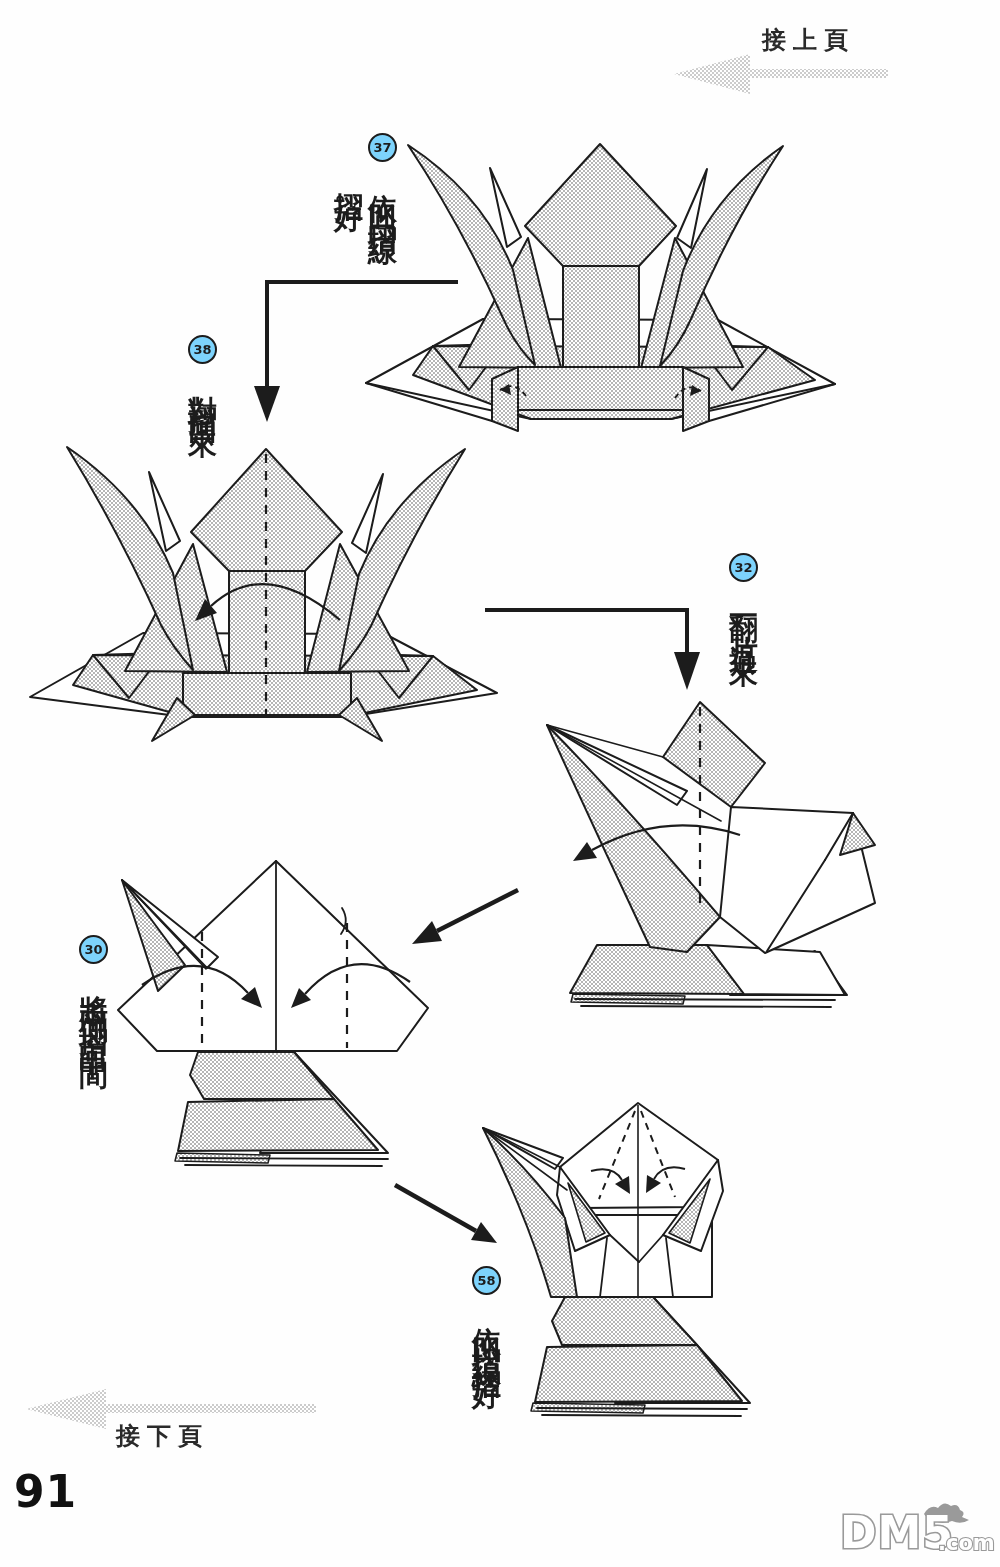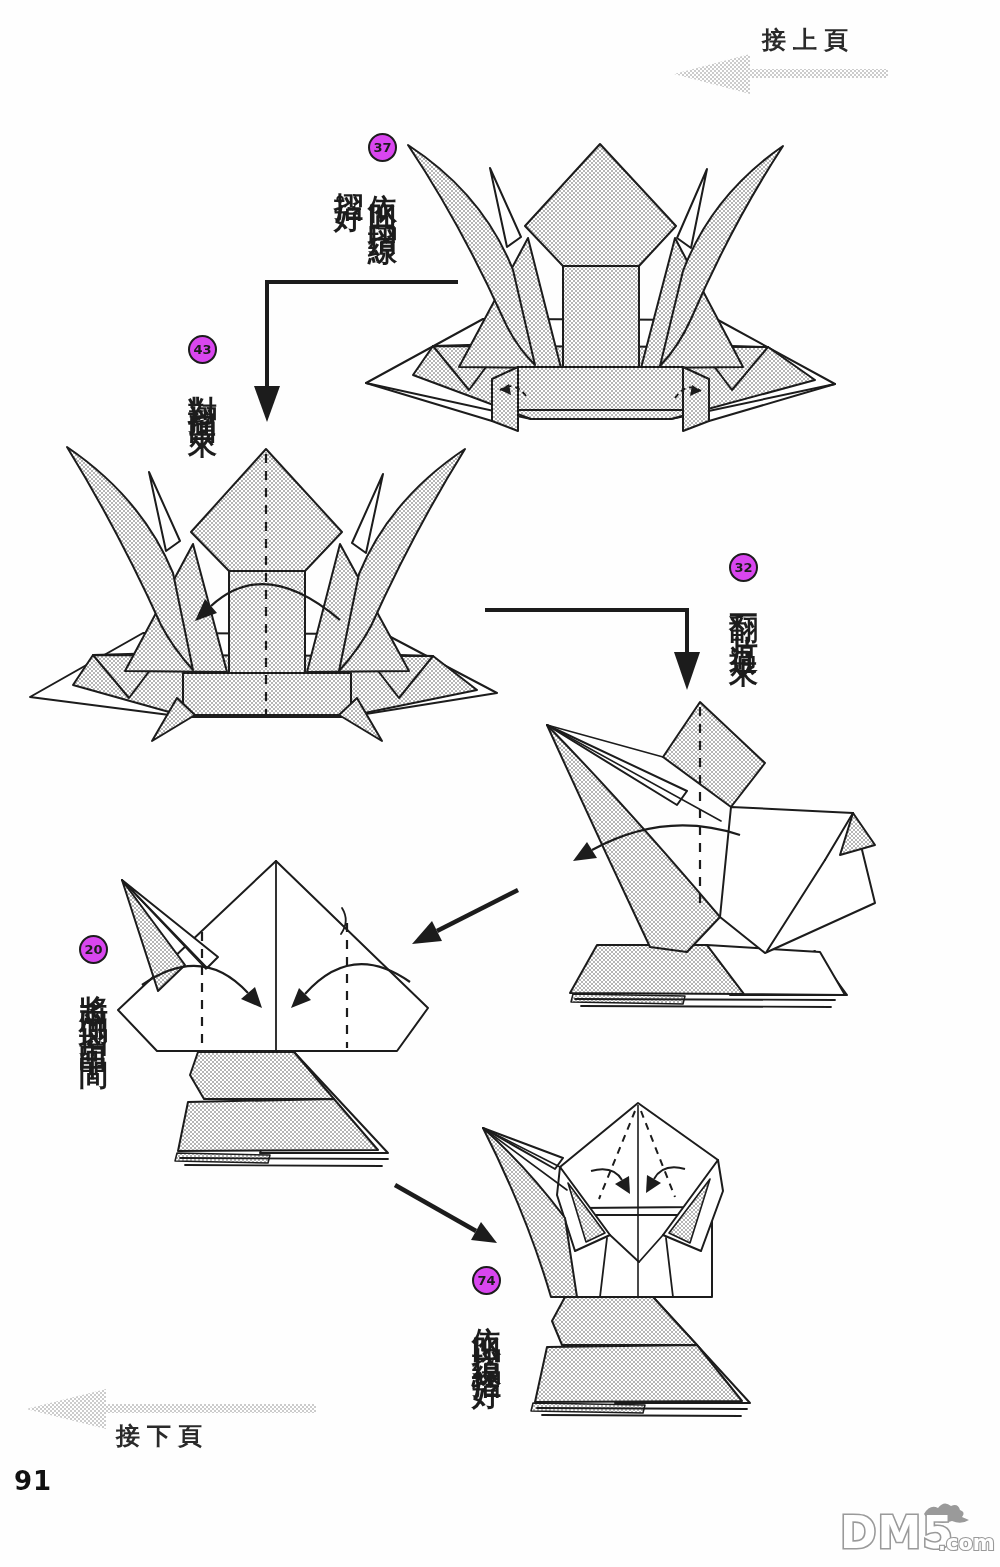--- a/index.html
+++ b/index.html
@@ -12,31 +12,31 @@
   .navlabel {
     position:absolute; font-size:24px; font-weight:700;
     letter-spacing:7px; color:#2a2a2a; white-space:nowrap;
   }
   .stepblock { position:absolute; }
   .stepnum {
     position:absolute; top:-37px; right:3px;
     width:25px; height:25px; box-sizing:content-box;
     border:2.5px solid #1c1c1c; border-radius:50%;
     font-size:13px; font-weight:700; line-height:25px; text-align:center;
-    background:#d946ef; color:#1c1c1c;
+    background:#7dd3fc; color:#1c1c1c;
   }
   .vtext {
     writing-mode: vertical-rl; text-orientation: upright;
     font-size:29px; font-weight:700; letter-spacing:11px;
     line-height:34px; color:#1c1c1c;
   }
   .vline { margin:0; }
   #pagenum {
     position:absolute; left:14px; top:1466px;
-    font-size:26px; font-weight:800; letter-spacing:1px; color:#111;
+    font-size:44px; font-weight:800; letter-spacing:1px; color:#111;
   }
   svg.diag { position:absolute; }
 </style>
 </head>
 <body>
 
 <div id="page">
 
   <svg width="0" height="0" style="position:absolute" aria-hidden="true">
     <defs>
@@ -94,21 +94,21 @@
     <polygon points="137,252 146,246 148,257" fill="#1c1c1c"></polygon>
     <polygon points="338,253 329,247 327,258" fill="#1c1c1c"></polygon>
   </svg>
 
   <svg class="abs" style="left:253px; top:272px;" width="210" height="155" viewBox="0 0 210 155">
     <path d="M205,10 L14,10 L14,118" fill="none" stroke="#1c1c1c" stroke-width="4"></path>
     <polygon points="14,150 1,114 27,114" fill="#1c1c1c"></polygon>
   </svg>
 
   <div class="stepblock" style="left:186px; top:372px; width:34px; height:210px;">
-    <div class="stepnum">43</div>
+    <div class="stepnum">38</div>
     <div class="vtext" style="height:210px;">
       <div class="vline">對摺回來。</div>
     </div>
   </div>
 
   <svg class="diag" style="left:25px; top:440px;" width="485" height="322" viewBox="0 0 485 322">
     <g stroke="#1c1c1c" stroke-width="2" stroke-linejoin="round" stroke-linecap="round">
       <path fill="#ffffff" d="M5,257 L118,193 L360,194 L472,253 L322,277 L160,277 Z"></path>
       <path fill="url(#ht)" d="M68,215 L408,216 L452,250 L320,277 L162,277 L48,245 Z"></path>
       <path fill="none" d="M68,215 L138,213 L104,258 Z"></path>
@@ -164,21 +164,21 @@
     <path d="M205,140 Q130,115 57,155" fill="none" stroke="#1c1c1c" stroke-width="2.2"></path>
     <polygon points="38,166 52,147 62,163" fill="#1c1c1c"></polygon>
   </svg>
 
   <svg class="abs" style="left:398px; top:878px;" width="130" height="80" viewBox="0 0 130 80">
     <path d="M120,12 L39,53" fill="none" stroke="#1c1c1c" stroke-width="4.5"></path>
     <polygon points="14,66 34,43 44,63" fill="#1c1c1c"></polygon>
   </svg>
 
   <div class="stepblock" style="left:77px; top:972px; width:34px; height:350px;">
-    <div class="stepnum">20</div>
+    <div class="stepnum">30</div>
     <div class="vtext" style="height:350px;">
       <div class="vline">將兩側摺向中間。</div>
     </div>
   </div>
 
   <svg class="diag" style="left:110px; top:855px;" width="335" height="330" viewBox="0 0 335 330">
     <g stroke="#1c1c1c" stroke-width="2" stroke-linejoin="round" stroke-linecap="round">
       <path fill="#ffffff" d="M184,197 L278,298 L150,298 Z"></path>
       <path fill="url(#ht)" d="M67,298 L160,300 L158,308 L65,306 Z" stroke-width="1.5"></path>
       <path d="M70,303 L278,304" fill="none" stroke-width="1.8"></path>
@@ -199,21 +199,21 @@
     <path d="M300,127 Q242,86 195,139" fill="none" stroke="#1c1c1c" stroke-width="2.2"></path>
     <polygon points="181,153 189,133 201,145" fill="#1c1c1c"></polygon>
   </svg>
 
   <svg class="abs" style="left:385px; top:1175px;" width="125" height="80" viewBox="0 0 125 80">
     <path d="M10,10 L91,56" fill="none" stroke="#1c1c1c" stroke-width="4.5"></path>
     <polygon points="112,68 86,65 96,47" fill="#1c1c1c"></polygon>
   </svg>
 
   <div class="stepblock" style="left:470px; top:1303px; width:34px; height:310px;">
-    <div class="stepnum">74</div>
+    <div class="stepnum">58</div>
     <div class="vtext" style="height:310px;">
       <div class="vline">依凹摺線摺好。</div>
     </div>
   </div>
 
   <svg class="diag" style="left:455px; top:1095px;" width="450" height="350" viewBox="0 0 450 350">
     <g stroke="#1c1c1c" stroke-width="2" stroke-linejoin="round" stroke-linecap="round">
       <path fill="#ffffff" d="M198,202 L295,308 L160,308 Z"></path>
       <path fill="url(#ht)" d="M78,308 L190,310 L188,318 L76,316 Z" stroke-width="1.5"></path>
       <path d="M82,313 L292,314" fill="none" stroke-width="1.8"></path>

